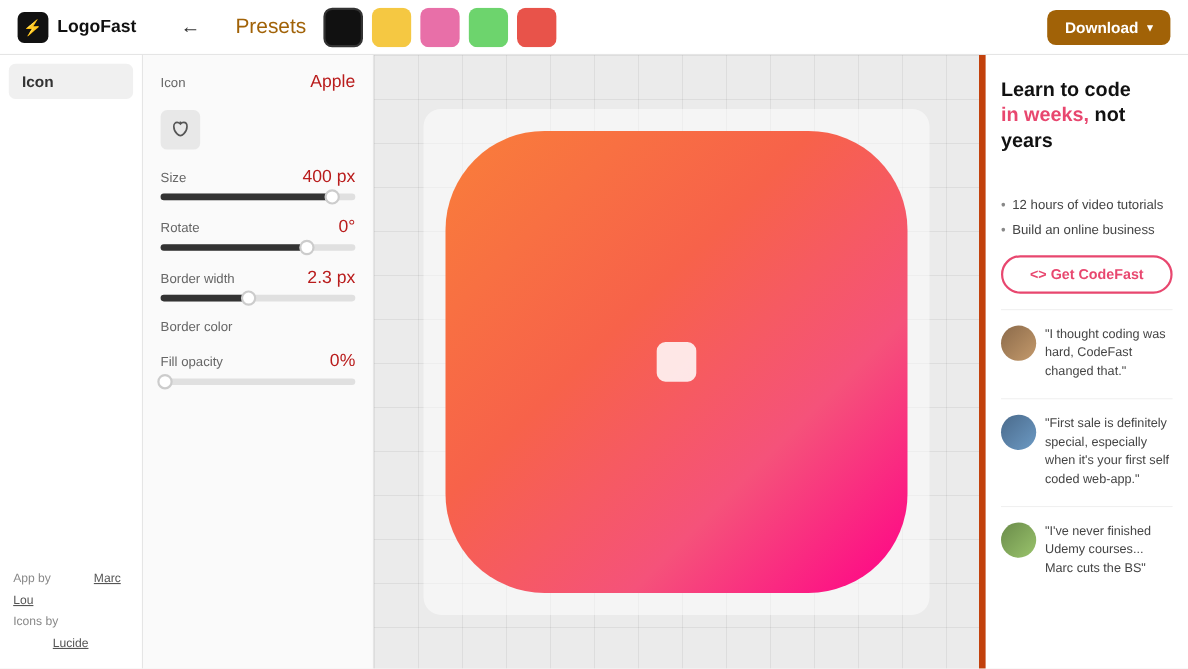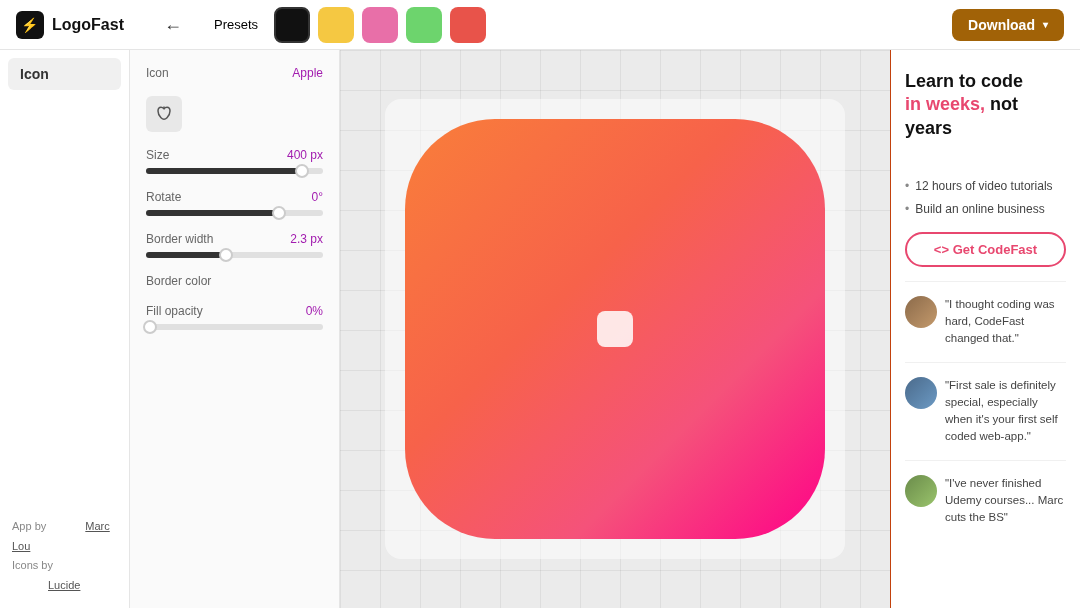--- a/index.html
+++ b/index.html
@@ -39,22 +39,22 @@
     .back-btn {
       margin-left: 16px;
       background: none;
       border: none;
       cursor: pointer;
       font-size: 18px;
       color: #333;
       padding: 4px 8px;
     }
     .presets-label {
-      font-size: 13px;
-      color: #000000;
+      font-size: 19px;
+      color: #a16207;
       margin-left: 8px;
     }
     .preset-swatches {
       display: flex;
       gap: 8px;
       align-items: center;
     }
     .swatch {
       width: 36px;
       height: 36px;
@@ -145,22 +145,22 @@
       flex-shrink: 0;
     }
     .control-row {
       display: flex;
       justify-content: space-between;
       align-items: center;
       font-size: 13px;
       color: #333;
     }
     .control-value {
-      color: #a21caf;
-      font-size: 12px;
+      color: #b91c1c;
+      font-size: 16px;
     }
     .icon-preview-box {
       width: 36px;
       height: 36px;
       background: #e8e8e8;
       border-radius: 6px;
       display: flex;
       align-items: center;
       justify-content: center;
     }
@@ -247,21 +247,21 @@
       width: 36px;
       height: 36px;
       background: rgba(255,255,255,0.85);
       border-radius: 8px;
     }
 
     
     .right-panel {
       width: 190px;
       background: #fff;
-      border-left: 1px solid #c2410c;
+      border-left: 6px solid #c2410c;
       padding: 20px 14px;
       display: flex;
       flex-direction: column;
       gap: 14px;
       overflow-y: auto;
       flex-shrink: 0;
     }
     .ad-title {
       font-size: 18px;
       font-weight: 700;

